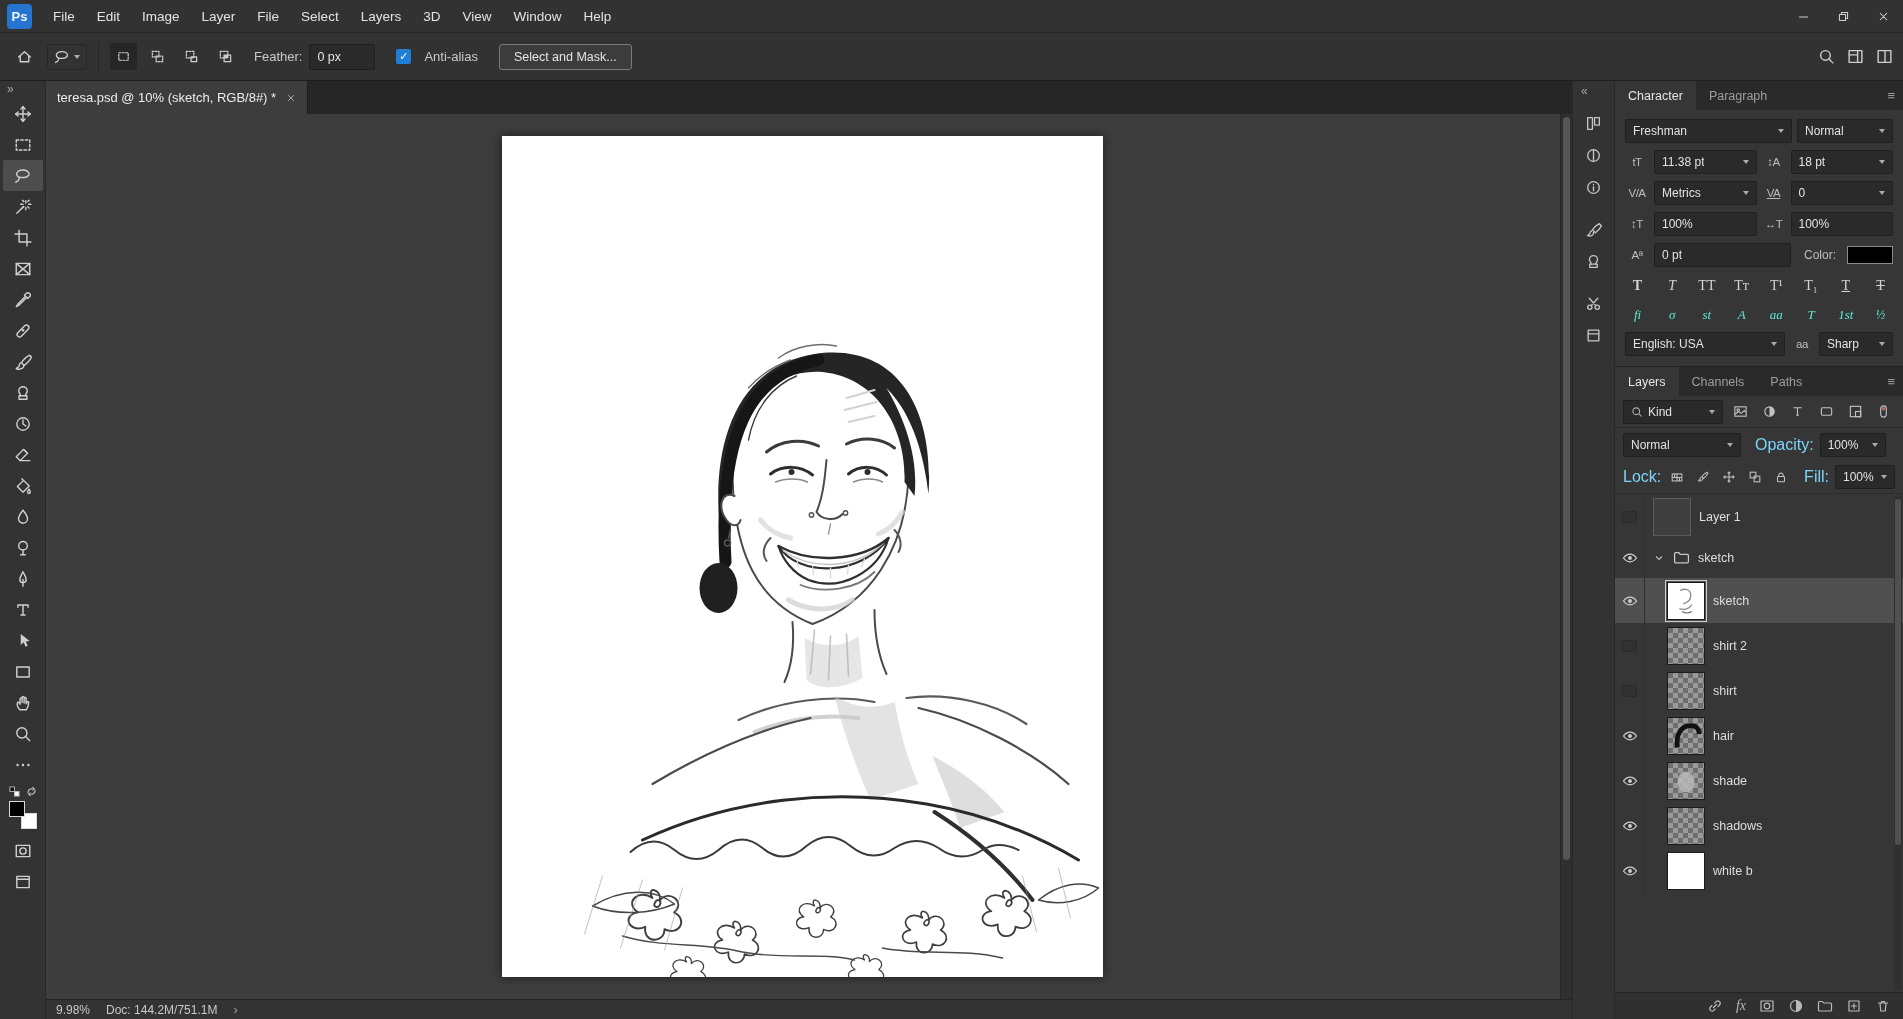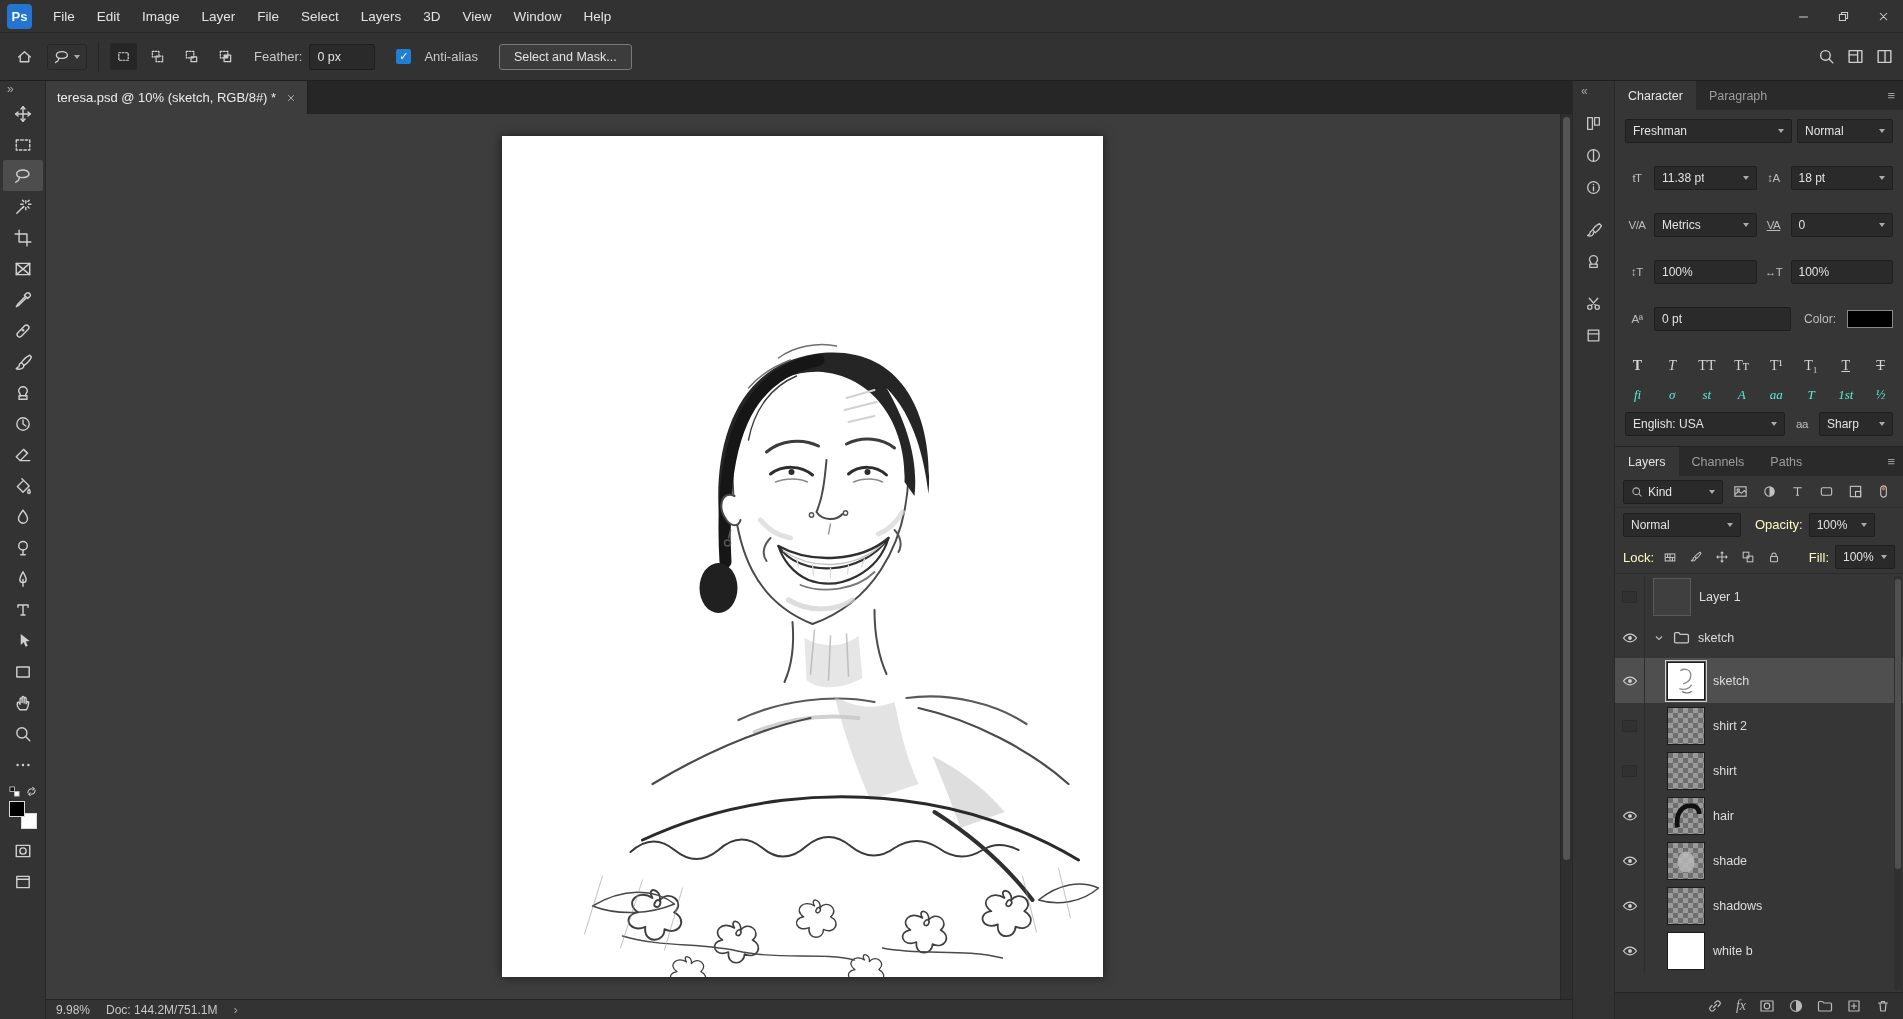--- a/index.html
+++ b/index.html
@@ -80,21 +80,21 @@
 
   .panels{flex:1;display:flex;flex-direction:column;min-width:0}
   .panel-tabs{height:29px;flex:0 0 auto;background:#2a2a2a;display:flex;align-items:stretch}
   .panel-tab{padding:0 13px;display:flex;align-items:center;font-size:12.5px;color:#9d9d9d}
   .panel-tab.active{background:#363636;color:#e5e5e5}
   .panel-menu{margin-left:auto;display:flex;align-items:center;padding:0 8px;color:#9d9d9d;font-size:13px}
 
   
   .char-panel{background:#363636;border-bottom:1px solid #232323;flex:0 0 auto}
   .char-body{padding:9px 10px 8px}
-  .char-row{display:flex;align-items:center;gap:5px;margin-bottom:23px}
+  .char-row{display:flex;align-items:center;gap:5px;margin-bottom:7px}
   .field{height:24px;background:#2a2a2a;border:1px solid #1f1f1f;border-radius:2px;display:flex;
     align-items:center;padding:0 7px;font-size:12px;color:#e2e2e2;min-width:0}
   .field span{white-space:nowrap;overflow:hidden;text-overflow:ellipsis}
   .caret{width:0;height:0;border-left:3.5px solid transparent;border-right:3.5px solid transparent;
     border-top:4.5px solid #ababab;margin-left:auto;flex:0 0 auto}
   .grow{flex:1}
   .w96{width:96px;flex:0 0 auto}
   .w74{width:74px;flex:0 0 auto}
   .cicon{width:24px;flex:0 0 auto;text-align:center;color:#bdbdbd;font-size:11.5px;letter-spacing:-.5px}
   .cicon.ul{text-decoration:underline}
@@ -110,21 +110,21 @@
 
   
   .layers-panel{flex:1;display:flex;flex-direction:column;background:#363636;min-height:0}
   .lrow{display:flex;align-items:center;gap:6px;padding:0 8px;flex:0 0 auto}
   .filter-row{height:32px;border-bottom:1px solid #2d2d2d}
   .kind-field{width:102px}
   .kind-field svg{width:12px;height:12px;stroke:#b5b5b5;fill:none;stroke-width:1.4;margin-right:5px;flex:0 0 auto}
   .filt-ic{width:23px;height:21px;display:flex;align-items:center;justify-content:center}
   .filt-ic svg{width:15px;height:15px;stroke:#c2c2c2;fill:none;stroke-width:1.2}
   .blend-row{height:33px}
-  .plabel{color:#fef9c3;font-size:13px;flex:0 0 auto}
+  .plabel{color:#7dd3fc;font-size:16px;flex:0 0 auto}
   .lock-row{height:33px;border-bottom:1px solid #2d2d2d}
   .lock-ic{width:20px;height:20px;display:flex;align-items:center;justify-content:center}
   .lock-ic svg{width:14px;height:14px;stroke:#c2c2c2;fill:none;stroke-width:1.2}
 
   .layer-list{flex:1;min-height:0;overflow:hidden;position:relative;padding-top:2px}
   .layer-row{height:45px;display:flex;align-items:center;gap:8px;padding-right:14px}
   .layer-row.short{height:41px}
   .layer-row.selected{background:#4f4f4f}
   .layer-row .indent{width:6px;flex:0 0 auto}
   .eye-cell{width:30px;flex:0 0 auto;display:flex;align-items:center;justify-content:center;align-self:stretch;

